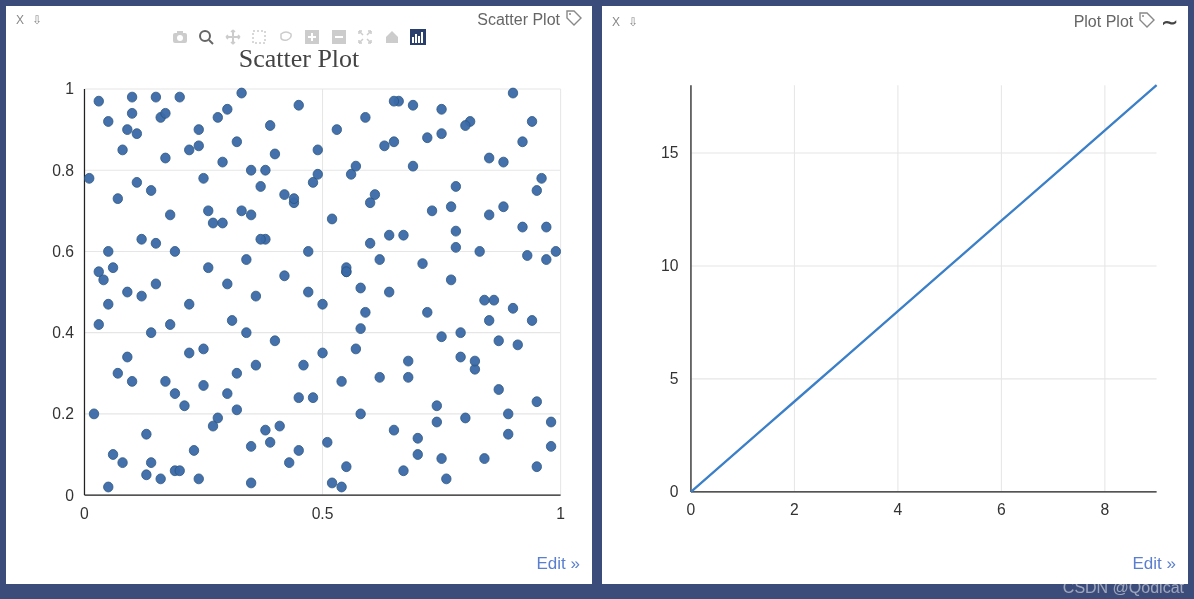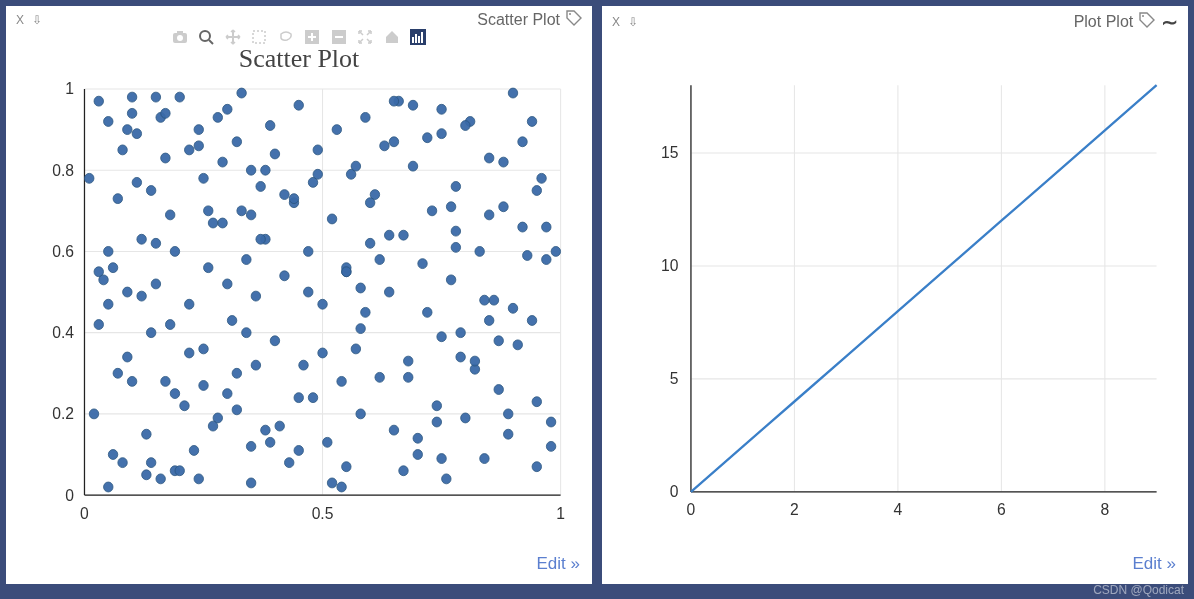--- a/index.html
+++ b/index.html
@@ -62,21 +62,21 @@
     text-align: right;
     padding: 4px 12px 10px 0;
     color: #5b7fcf;
     font-size: 17px;
   }
   .watermark {
     position: absolute;
     right: 10px;
     bottom: 2px;
     color: rgba(255,255,255,0.5);
-    font-size: 12px;
+    font-size: 16px;
   }
   .icon-x { font-family: Arial; font-size:12px; color:#888; }
   .icon-pin { font-size:12px; color:#888; }
   .tag-icon { display:inline-block; }
 </style>
 </head>
 <body>
 
 <div class="container">
 

